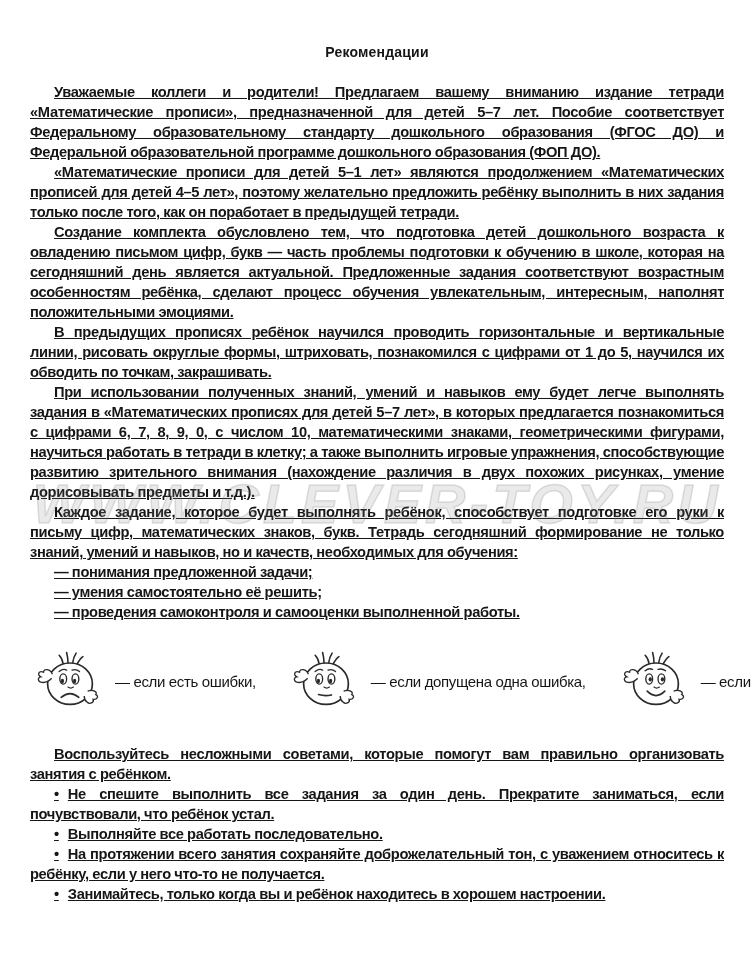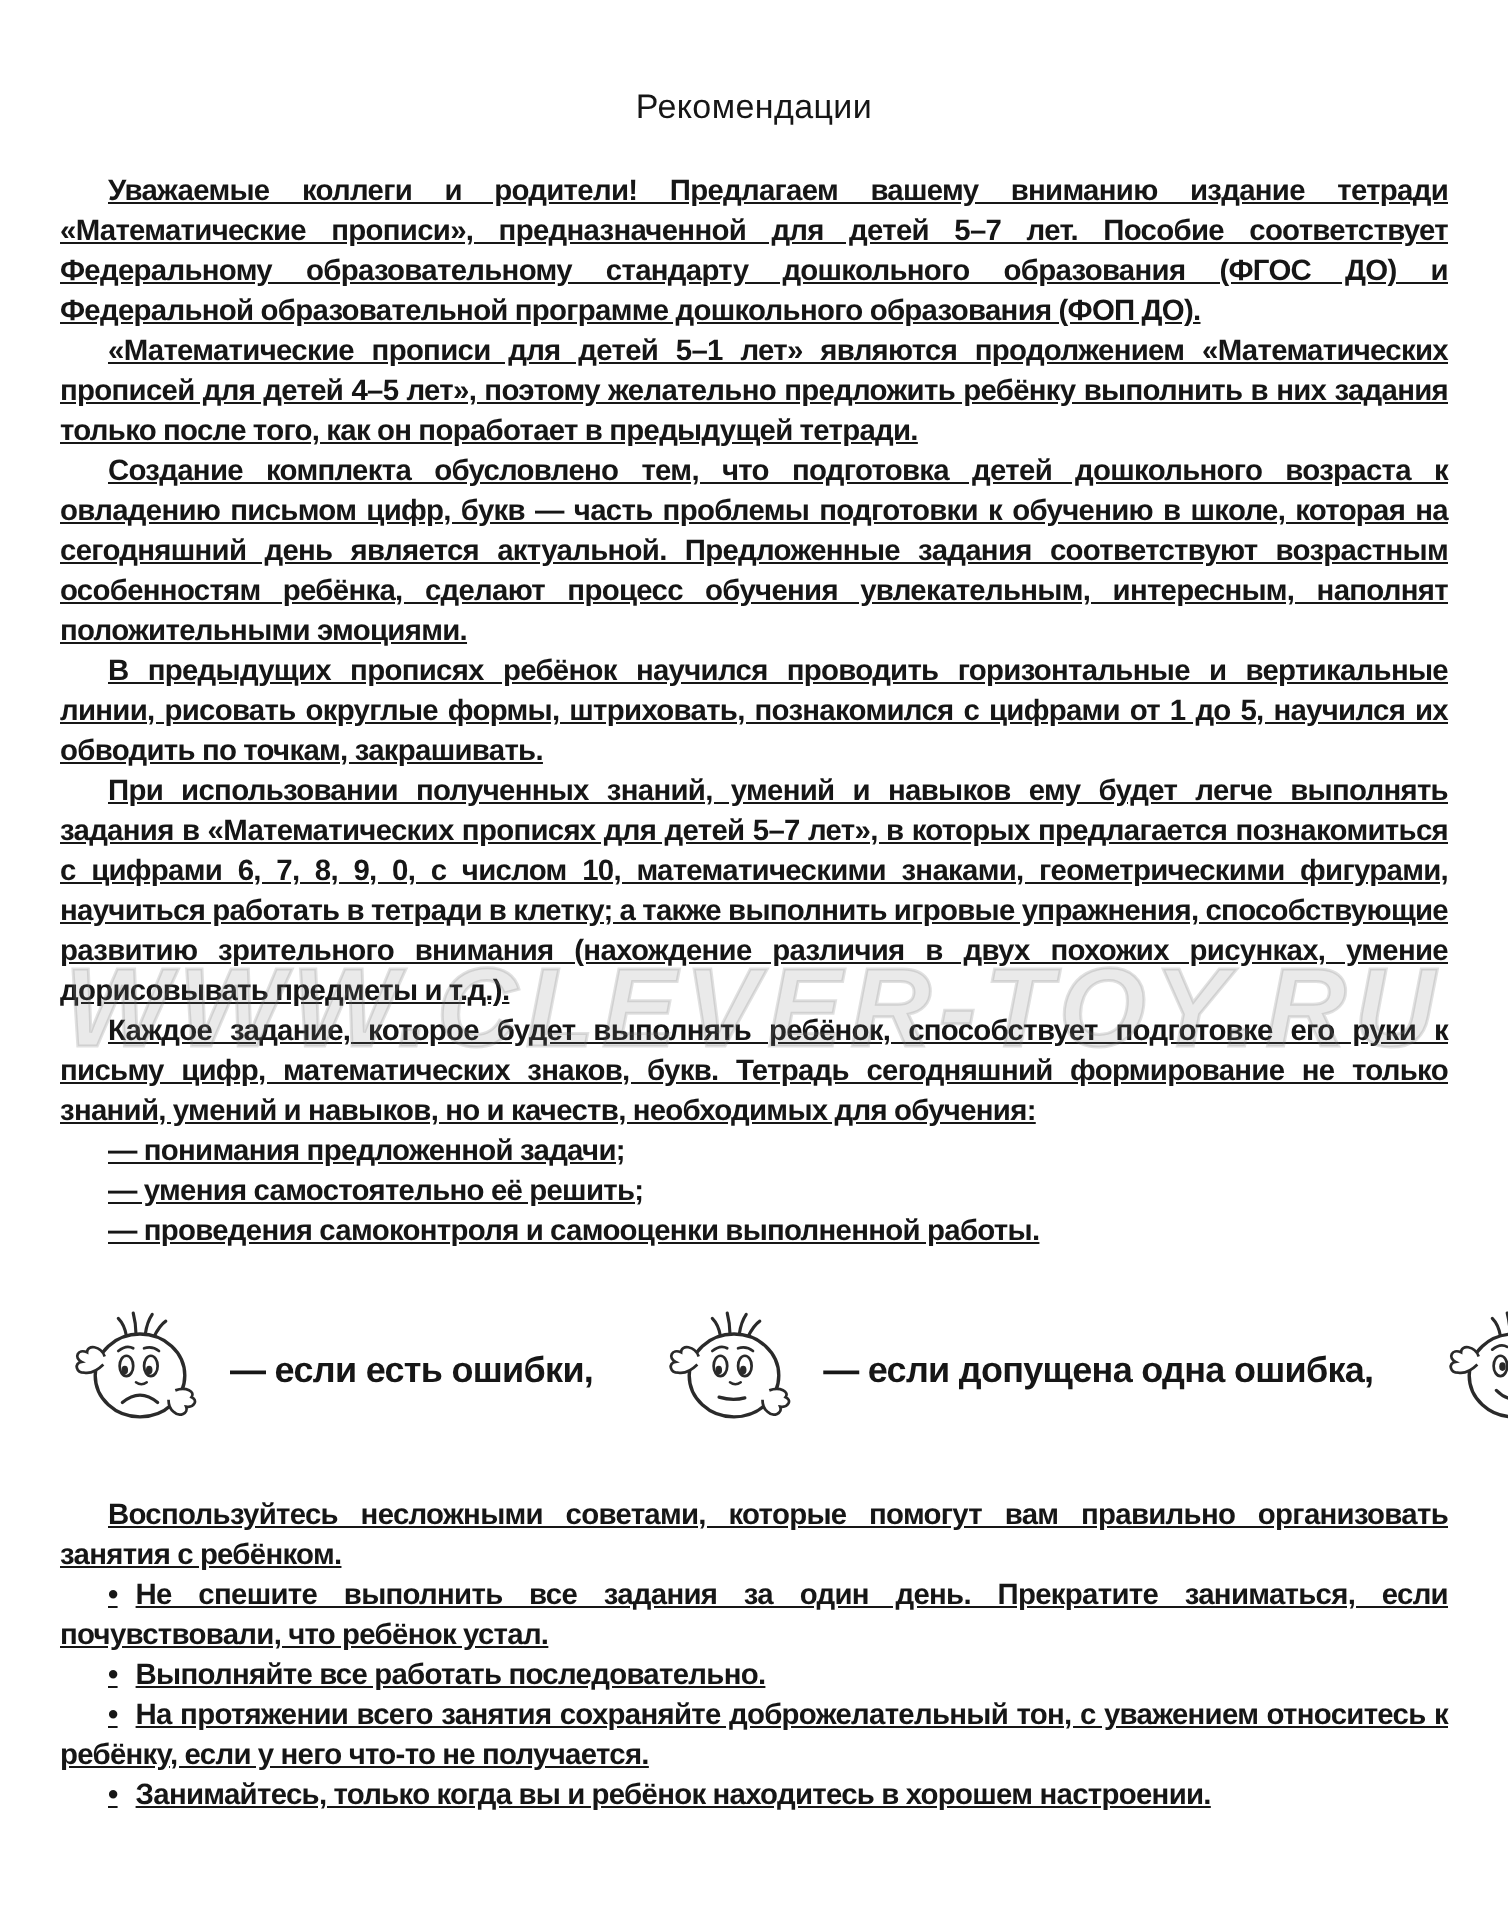--- a/index.html
+++ b/index.html
@@ -9,22 +9,22 @@
     margin:0 auto;
     background:#ffffff;
     font-family:"Liberation Sans", sans-serif;
     color:#161616;
     overflow:hidden;
     box-sizing:border-box;
   }
   .content { padding:44px 30px 0 30px; }
   .title {
     text-align:center;
-    font-size:17px;
-    font-weight:400;
+    font-size:14px;
+    font-weight:700;
     letter-spacing:0.2px;
     margin:0 0 22px 0;
   }
   .para, .dash-item, .bullet-item {
     margin:0;
     text-align:justify;
     text-indent:24px;
     font-size:14.7px;
     line-height:20px;
     font-weight:600;
@@ -35,22 +35,22 @@
   .dash-item { text-align:left; }
   .bullet-glyph { margin-right:9px; }
   .faces-row {
     display:flex;
     align-items:center;
     gap:32px;
     margin:26px 0 30px 2px;
   }
   .face-group { display:flex; align-items:center; gap:7px; }
   .face-caption {
-    font-size:18px;
-    font-weight:700;
+    font-size:15px;
+    font-weight:400;
     letter-spacing:-0.35px;
     white-space:nowrap;
   }
   .kolobok { display:block; }
   .watermark {
     position:absolute;
     top:471px; left:0; right:0;
     text-align:center;
     font-size:56px;
     font-weight:700;

